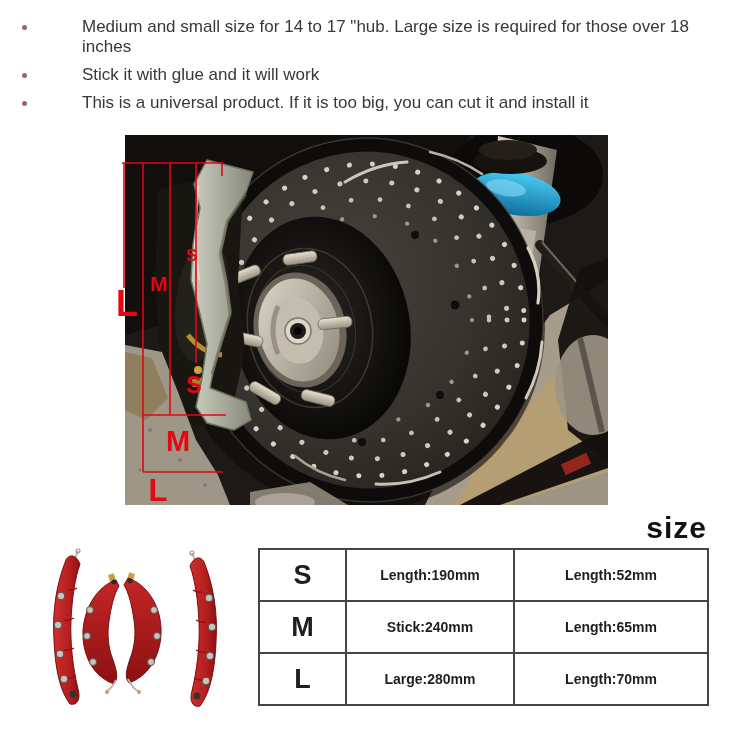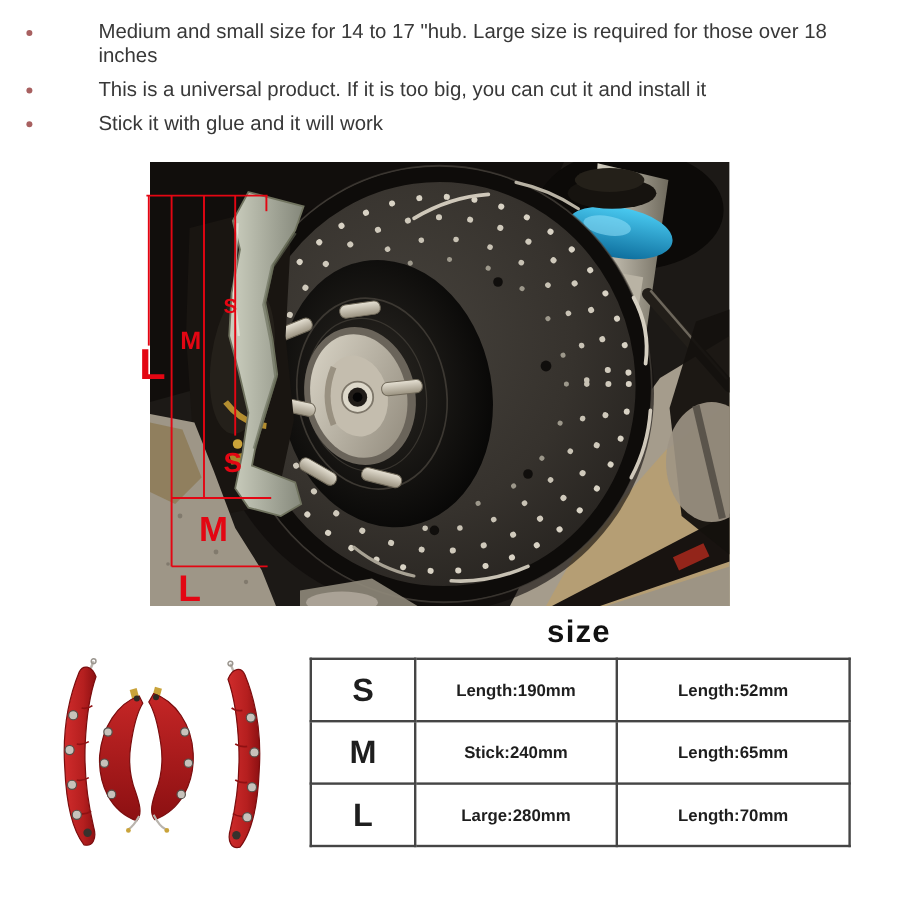--- a/index.html
+++ b/index.html
@@ -15,22 +15,22 @@
   .features{position:absolute;left:20px;top:17px;width:715px;margin:0;padding:0;list-style:none;}
   .features li{display:flex;align-items:flex-start;margin:0 0 8px 0;font-size:17px;line-height:20px;color:#383838;gap:44px;}
   .features .dot{flex:0 0 auto;width:5px;height:5px;border-radius:50%;background:#a86060;margin:8px 11px 0 2px;}
 
   
   .figure{position:absolute;left:110px;top:130px;width:505px;height:380px;}
   .figure svg{display:block;width:505px;height:380px;}
   .ann-label{font-weight:bold;fill:#e30613;}
 
   
-  .size-title{position:absolute;left:258px;top:511px;width:449px;margin:0;text-align:center;
-    font-size:26px;font-weight:bold;color:#121212;letter-spacing:1px;}
+  .size-title{position:absolute;left:258px;top:511px;width:449px;margin:0;text-align:right;
+    font-size:30px;font-weight:bold;color:#121212;letter-spacing:1px;}
   table.size-table{position:absolute;left:258px;top:548px;width:449px;height:158px;
     border-collapse:collapse;table-layout:fixed;}
   table.size-table td{border:2px solid #454545;text-align:center;vertical-align:middle;
     color:#1e1e1e;font-weight:bold;padding:0;}
   td.size-letter{font-size:27px;}
   td.size-val{font-size:14px;}
 
   
   .thumb{position:absolute;left:30px;top:548px;width:210px;height:172px;}
   .thumb svg{display:block;width:210px;height:172px;}
@@ -40,25 +40,25 @@
 
 <div class="page">
 
   <ul class="features">
     <li>
       <span class="dot"></span>
       <span>Medium and small size for 14 to 17 "hub. Large size is required for those over 18 inches</span>
     </li>
     <li>
       <span class="dot"></span>
-      <span>This is a universal product. If it is too big, you can cut it and install it</span>
+      <span>Stick it with glue and it will work</span>
     </li>
     <li>
       <span class="dot"></span>
-      <span>Stick it with glue and it will work</span>
+      <span>This is a universal product. If it is too big, you can cut it and install it</span>
     </li>
   </ul>
 
   <div class="figure">
     <svg viewBox="0 0 505 380">
       <defs>
         <clipPath id="photoClip">
             <rect x="15" y="5" width="483" height="370"></rect>
           </clipPath>
         <radialGradient id="discG" cx="42%" cy="38%" r="75%">

